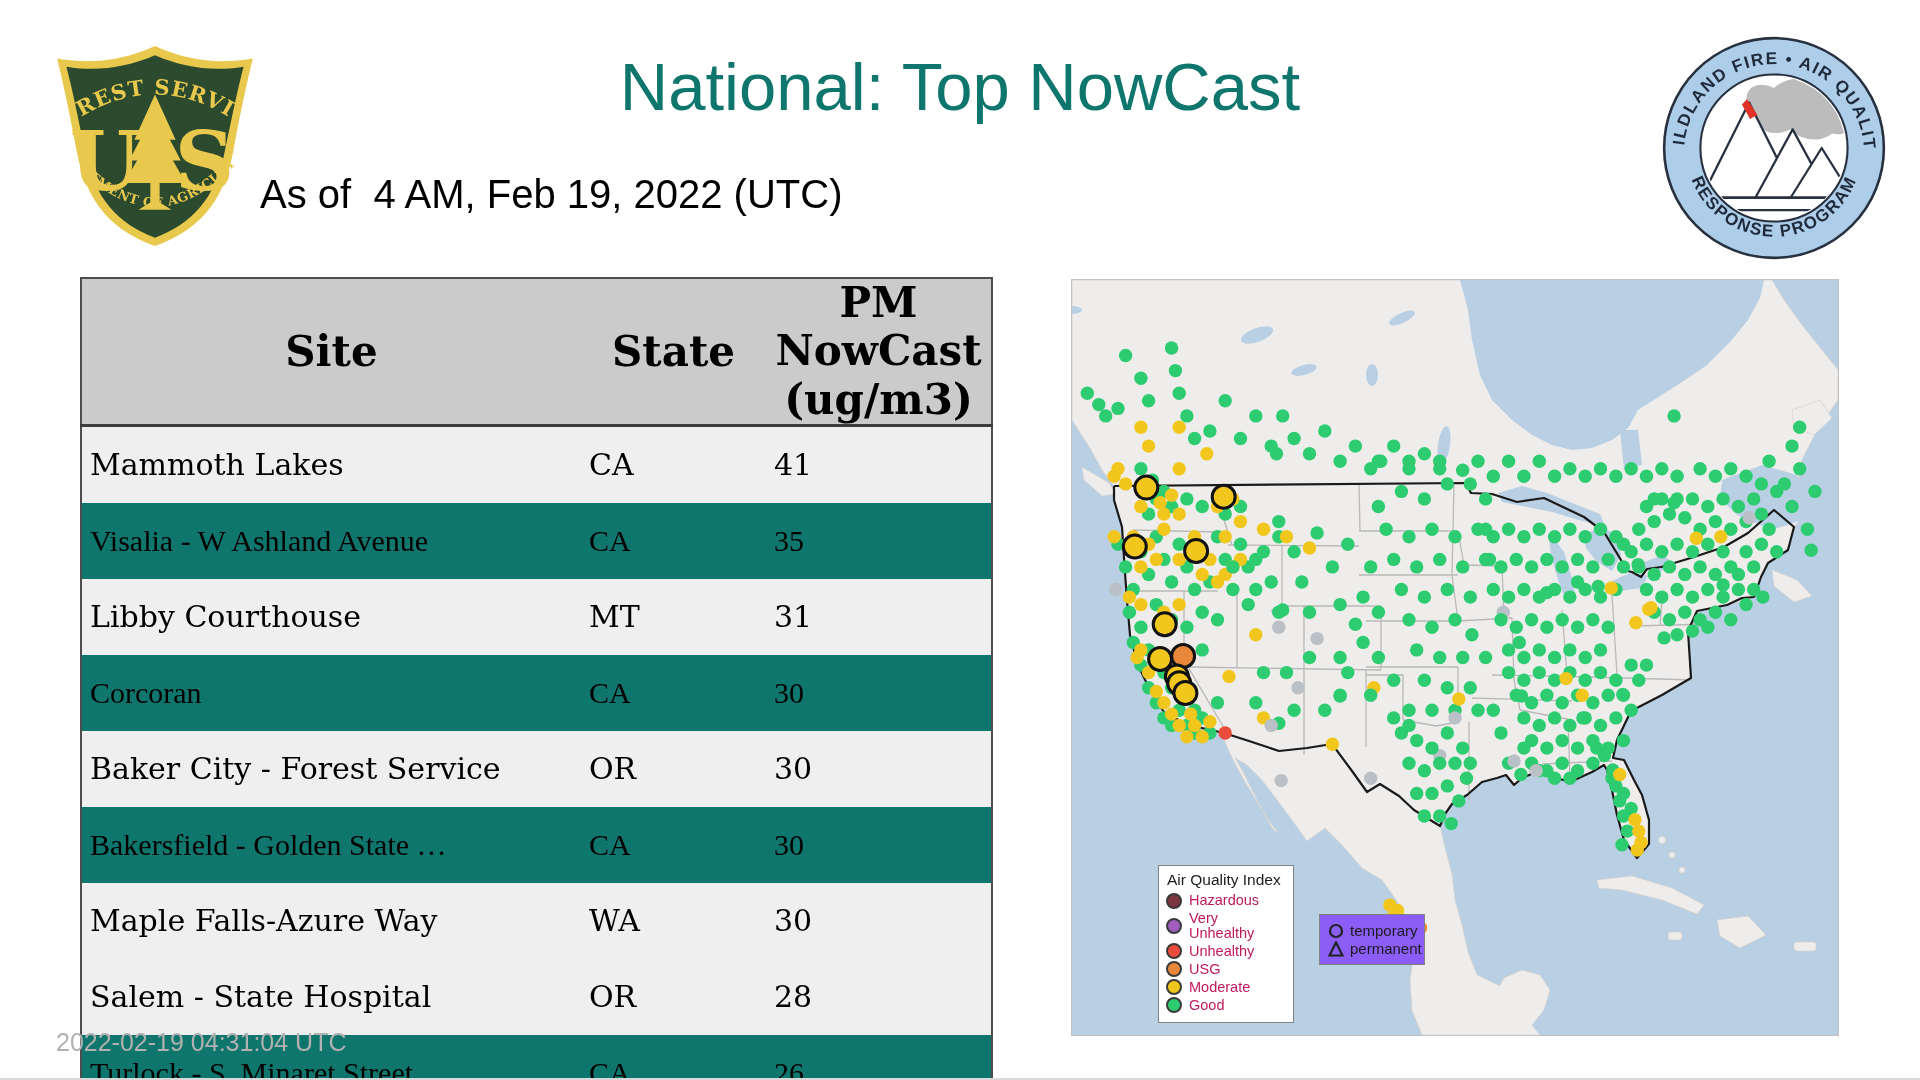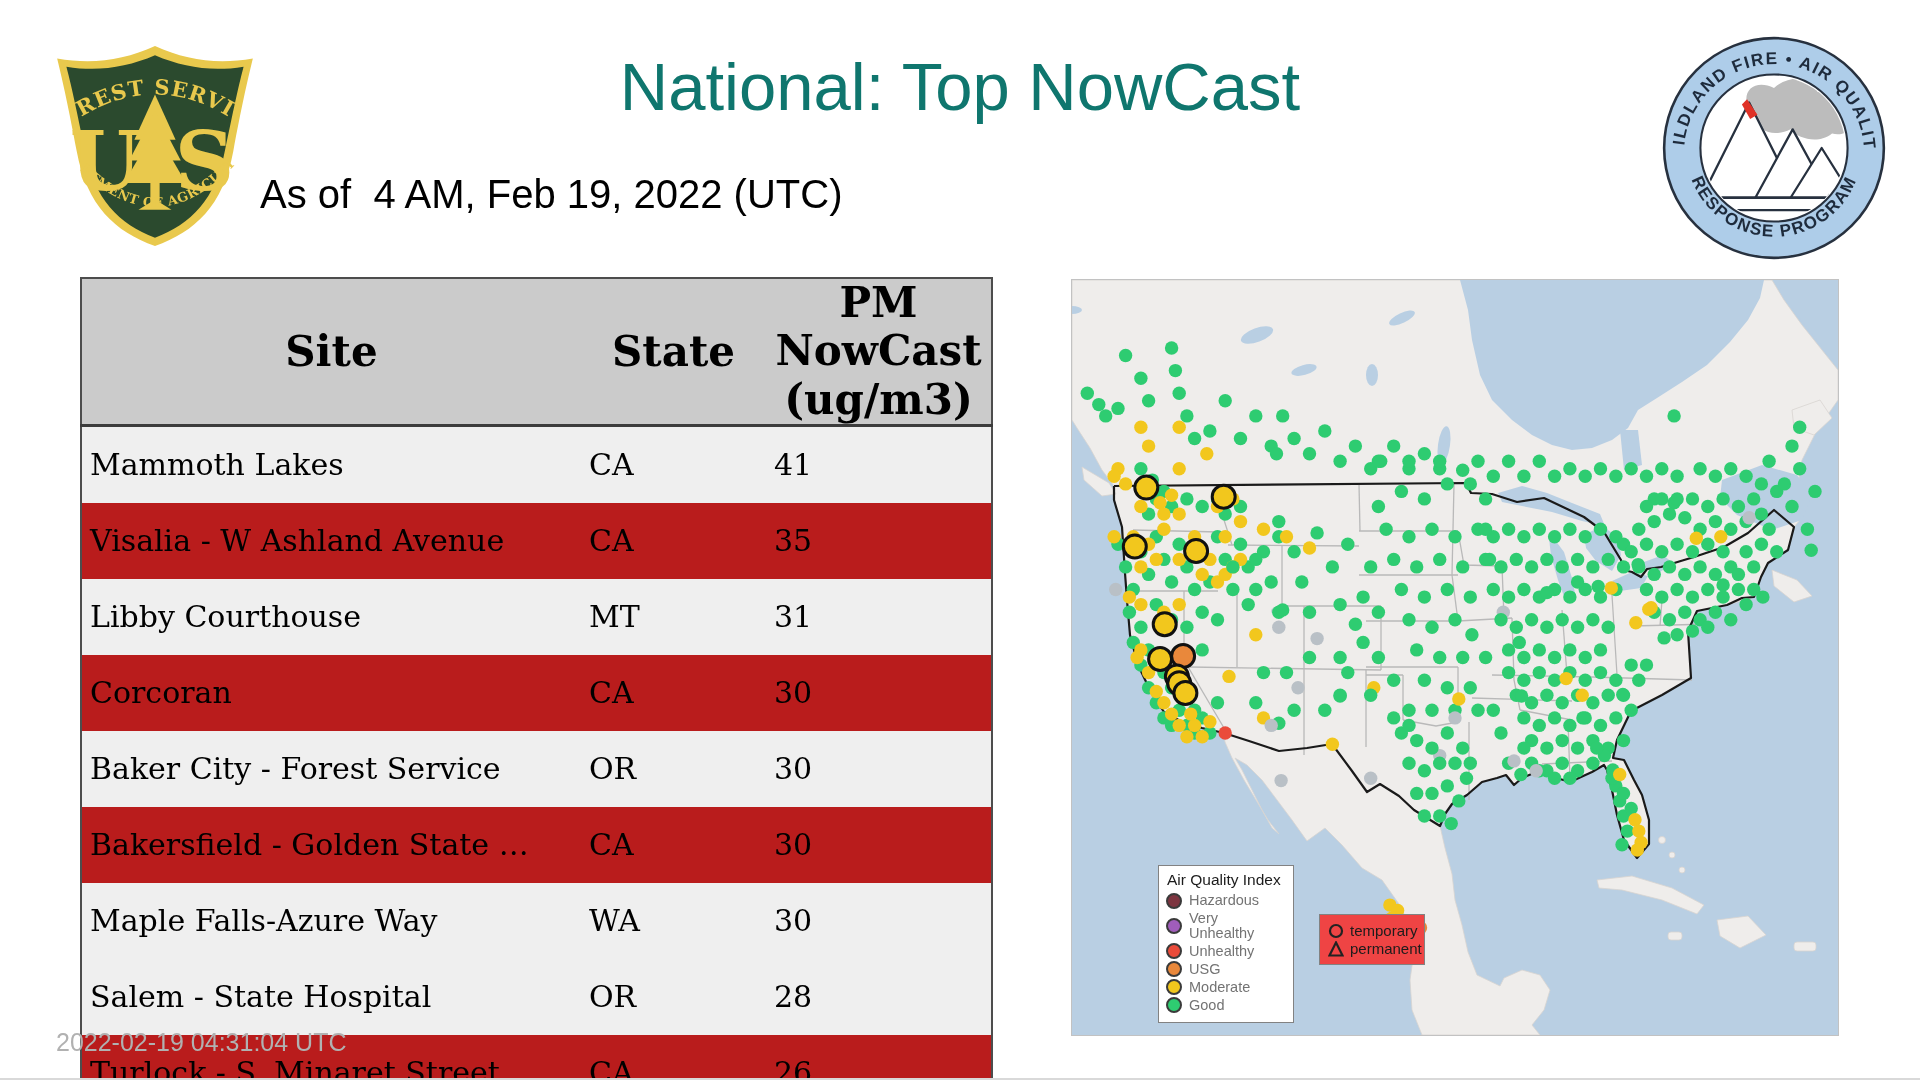--- a/index.html
+++ b/index.html
@@ -18,38 +18,38 @@
   .nowcast-table{position:absolute;left:80px;top:277px;width:911px;border-collapse:collapse;
                  font-family:"DejaVu Serif",serif;table-layout:fixed;
                  border:2px solid #4d4d4d;}
   .nowcast-table th{background:#cbcbcb;font-size:42px;font-weight:bold;color:#000;
                     height:124px;text-align:center;vertical-align:middle;
                     border-bottom:3px solid #3c3c3c;padding:0;}
   .nowcast-table th.pm{white-space:pre-line;line-height:1.15;}
   .nowcast-table td{font-size:30px;color:#000;height:60px;text-align:left;
                     vertical-align:middle;padding:8px;}
   .nowcast-table tr.odd td{background:#efefef;}
-  .nowcast-table tr.even td{background:#b91c1c;}
+  .nowcast-table tr.even td{background:#0f766e;font-family:Liberation Serif, serif;}
   .col-site{width:500px;} .col-state{width:185px;} .col-pm{width:226px;}
 
   
   .timestamp{position:absolute;left:56px;top:1028px;font-size:25px;color:#b1b1b1;}
 
   
   .map-wrap{position:absolute;left:1071px;top:279px;width:766px;height:755px;
             border:1px solid #c2c2c2;box-sizing:content-box;background:#b9cfe3;}
   .map-wrap svg{display:block;}
   .map-legend{position:absolute;left:86px;top:546px;width:120px;background:#fff;
               border:1px solid #828282;padding:5px 7px 7px 7px;z-index:5;margin-top:39px;}
   .map-legend .lg-title{font-size:15.5px;color:#1c1c1c;margin:0 0 4px 1px;}
   .lg-item{display:flex;align-items:center;margin:2px 0;}
   .lg-swatch{width:12px;height:12px;border-radius:50%;border:2.4px solid #3a3a3a;
              margin-right:7px;flex:0 0 auto;}
-  .lg-label{font-size:14.5px;color:#737373;line-height:1.05;}
-  .marker-legend{position:absolute;left:247px;top:634px;width:88px;background:#ef4444;
+  .lg-label{font-size:14.5px;color:#be185d;line-height:1.05;}
+  .marker-legend{position:absolute;left:247px;top:634px;width:88px;background:#8b5cf6;
               border:1px solid #828282;padding:6px 8px;z-index:5;}
   .mk-item{display:flex;align-items:center;margin:1px 0;}
   .mk-sym{width:16px;height:16px;margin-right:6px;flex:0 0 auto;}
   .mk-label{font-size:15px;color:#1c1c1c;}
 </style>
 </head>
 <body>
 
 <div id="stage">
 

